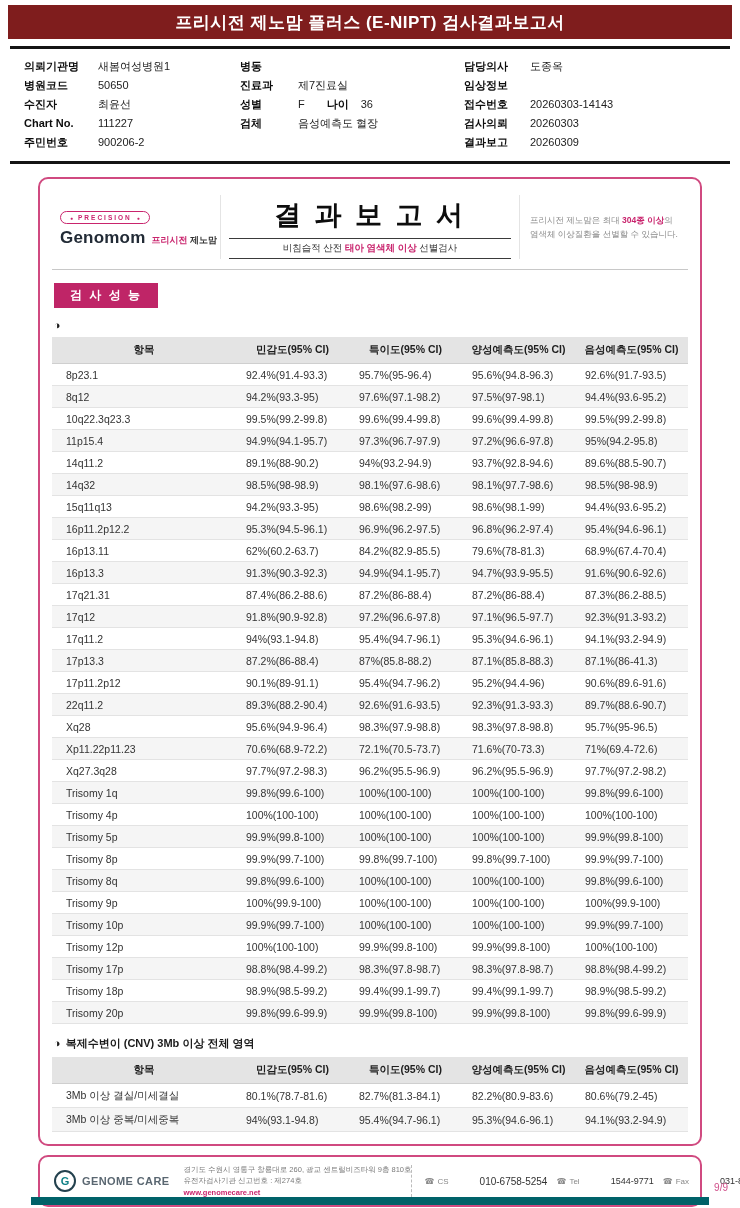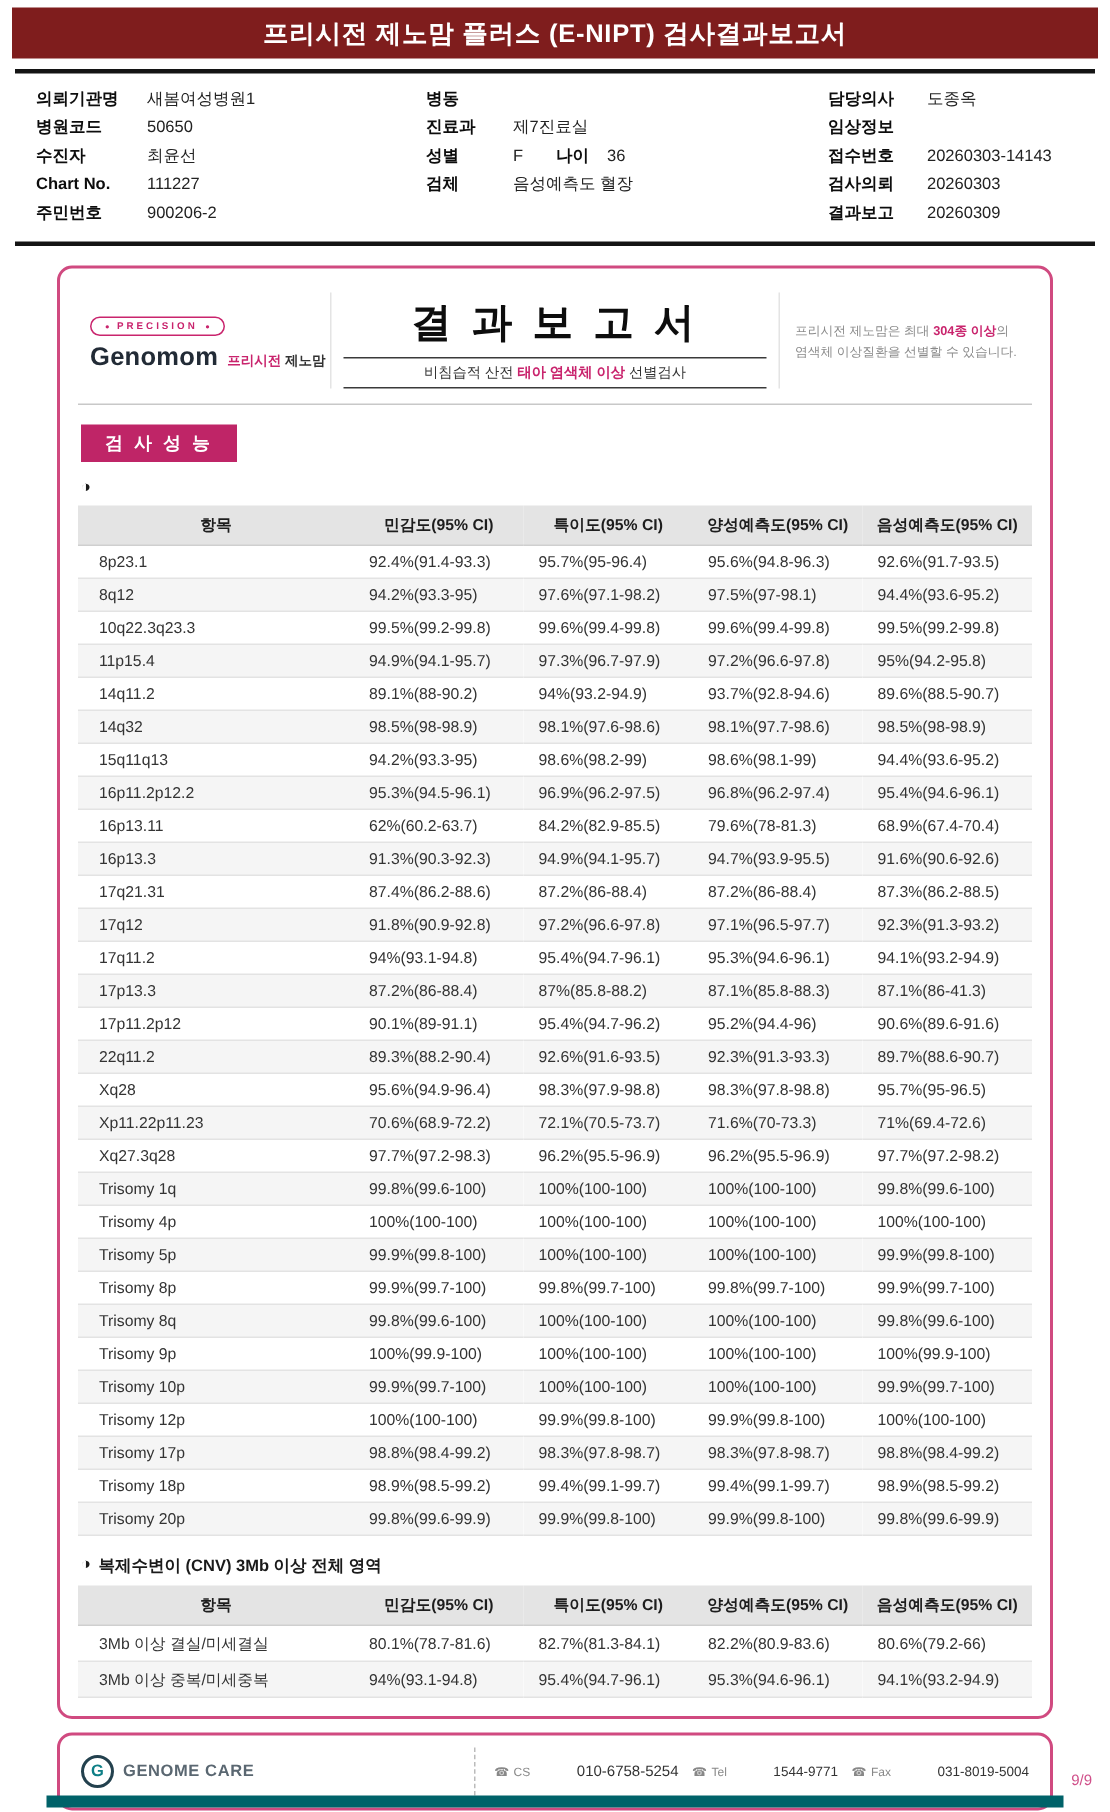--- a/index.html
+++ b/index.html
@@ -8,21 +8,21 @@
     width:740px; height:1208px; position:relative; overflow:hidden;
     font-family:"Liberation Sans","DejaVu Sans",sans-serif; color:#222;
   }
   .top-bar {
     margin:5px 8px 0; height:34px; background:#7f1d1d; color:#fff;
     display:flex; align-items:center; justify-content:center;
     font-size:17px; font-weight:bold; letter-spacing:0.5px;
   }
   .patient {
     margin:7px 10px 0; border-top:3px solid #141414; border-bottom:3px solid #141414;
-    padding:8px 14px 9px; display:grid; grid-template-columns:216px 224px 1fr;gap:44px;
+    padding:8px 14px 9px; display:grid; grid-template-columns:216px 224px 1fr;
   }
   .info-row { display:flex; font-size:11px; line-height:19px; white-space:nowrap; }
   .info-label { font-weight:bold; color:#0d0d0d; width:74px; flex:none; }
   .col2 .info-label { width:58px; }
   .col3 .info-label { width:66px; }
   .info-label2 { width:34px !important; margin-left:22px; }
   .info-value { color:#222; }
 
   .report-box {
     margin:13px 38px 0; border:2px solid #d04a80; border-radius:10px;
@@ -449,40 +449,45 @@
             <th>양성예측도(95% CI)</th>
             <th>음성예측도(95% CI)</th>
           </tr>
         </thead>
       <tbody>
           <tr>
             <td>3Mb 이상 결실/미세결실</td>
             <td>80.1%(78.7-81.6)</td>
             <td>82.7%(81.3-84.1)</td>
             <td>82.2%(80.9-83.6)</td>
-            <td>80.6%(79.2-66)</td>
+            <td>80.6%(79.2-45)</td>
           </tr>
           <tr>
             <td>3Mb 이상 중복/미세중복</td>
             <td>94%(93.1-94.8)</td>
             <td>95.4%(94.7-96.1)</td>
             <td>95.3%(94.6-96.1)</td>
             <td>94.1%(93.2-94.9)</td>
           </tr>
         </tbody>
     </table>
 
   </div>
 
   <div class="footer-box">
     <div class="gc-logo">
       <div class="gc-circle">
           <span>G</span>
         </div>
       <span class="gc-name">GENOME CARE</span>
+    </div>
+    <div class="addr-block">
+      <div>경기도 수원시 영통구 창룡대로 260, 광교 센트럴비즈타워 9층 810호</div>
+      <div>유전자검사기관 신고번호 : 제274호</div>
+      <div class="website">www.genomecare.net</div>
     </div>
     <div class="contact-block">
       <span class="contact-item">
         <span class="c-ic">☎</span>
         <span class="contact-label">CS</span>
         <span class="contact-num cs-num">010-6758-5254</span>
       </span>
       <span class="contact-item">
         <span class="c-ic">☎</span>
         <span class="contact-label">Tel</span>

